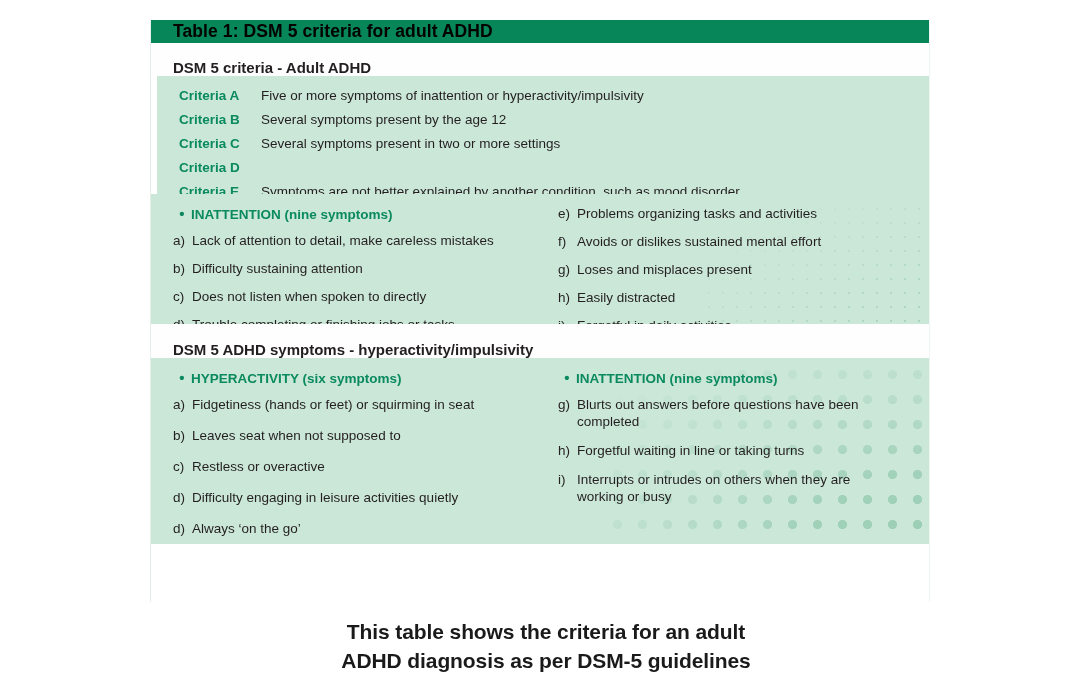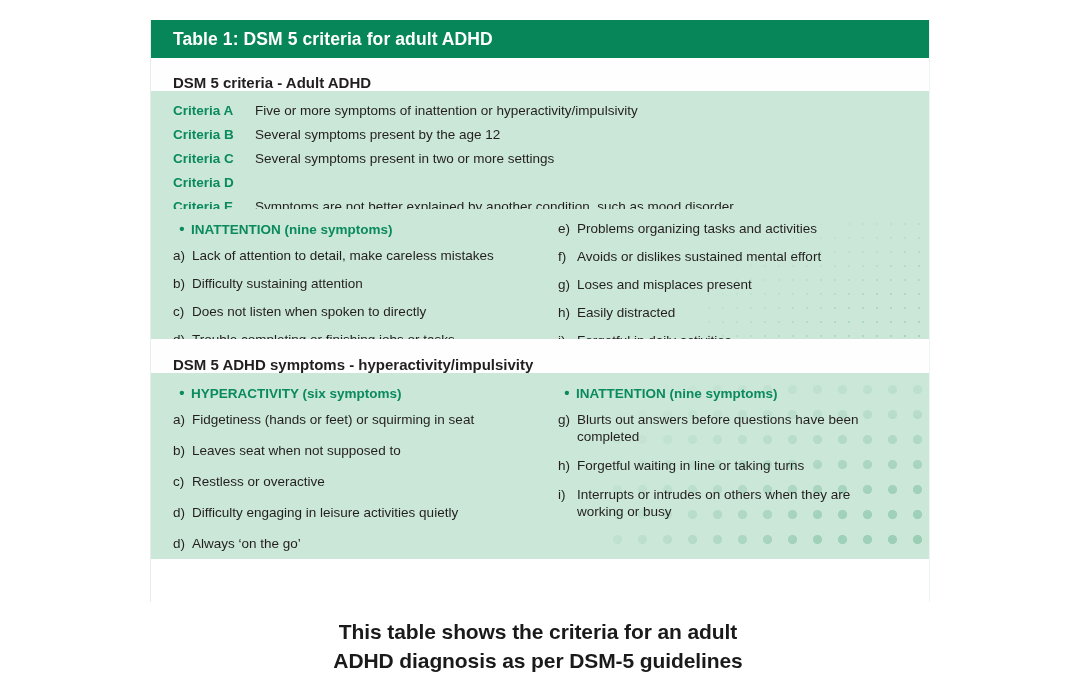--- a/index.html
+++ b/index.html
@@ -31,23 +31,23 @@
     width: 780px;
     height: 582px;
     background: #ffffff;
     border-left: 1px solid #e6eeea;
     border-right: 1px solid #eef4f1;
     box-sizing: border-box;
   }
 
   
   .table-title {
-    height: 38px;
+    height: 23px;
     background: #07865a;
-    color: #ffffff;
+    color: #000000;
     font-size: 17.5px;
     font-weight: bold;
     letter-spacing: 0.1px;
     display: flex;
     align-items: center;
     padding-left: 22px;
     box-sizing: border-box;
   }
 
   
@@ -64,21 +64,21 @@
   }
   .section-head.tall { height: 34px; }
 
   
   .panel {
     background: #cbe7d8;
     box-sizing: border-box;
     position: relative;
     overflow: hidden;
   }
-  .panel-criteria { height: 118px; padding: 12px 22px 0 22px; }
+  .panel-criteria { height: 118px; padding: 12px 22px 0 22px; margin-left: 6px; }
   .panel-inattention { height: 130px; padding: 12px 18px 0 22px; }
   .panel-hyper { height: 186px; padding: 12px 18px 0 22px; }
 
   
   .dots {
     position: absolute;
     pointer-events: none;
     right: 0;
     bottom: 0;
   }
@@ -159,21 +159,21 @@
   }
   .sym-text { flex: 1 1 auto; }
 
   .panel-hyper .sym-item { margin-bottom: 14px; }
   .panel-hyper .col.right .sym-item { margin-bottom: 12px; }
   .panel-hyper .col.right .sym-text { max-width: 318px; }
 
   
   .caption {
     position: absolute;
-    left: 4px;
+    left: 12px;
     top: 618px;
     width: 1068px;
     text-align: center;
     font-size: 21px;
     font-weight: bold;
     color: #1a1a1a;
     line-height: 1.36;
     letter-spacing: -0.1px;
   }
 </style>

